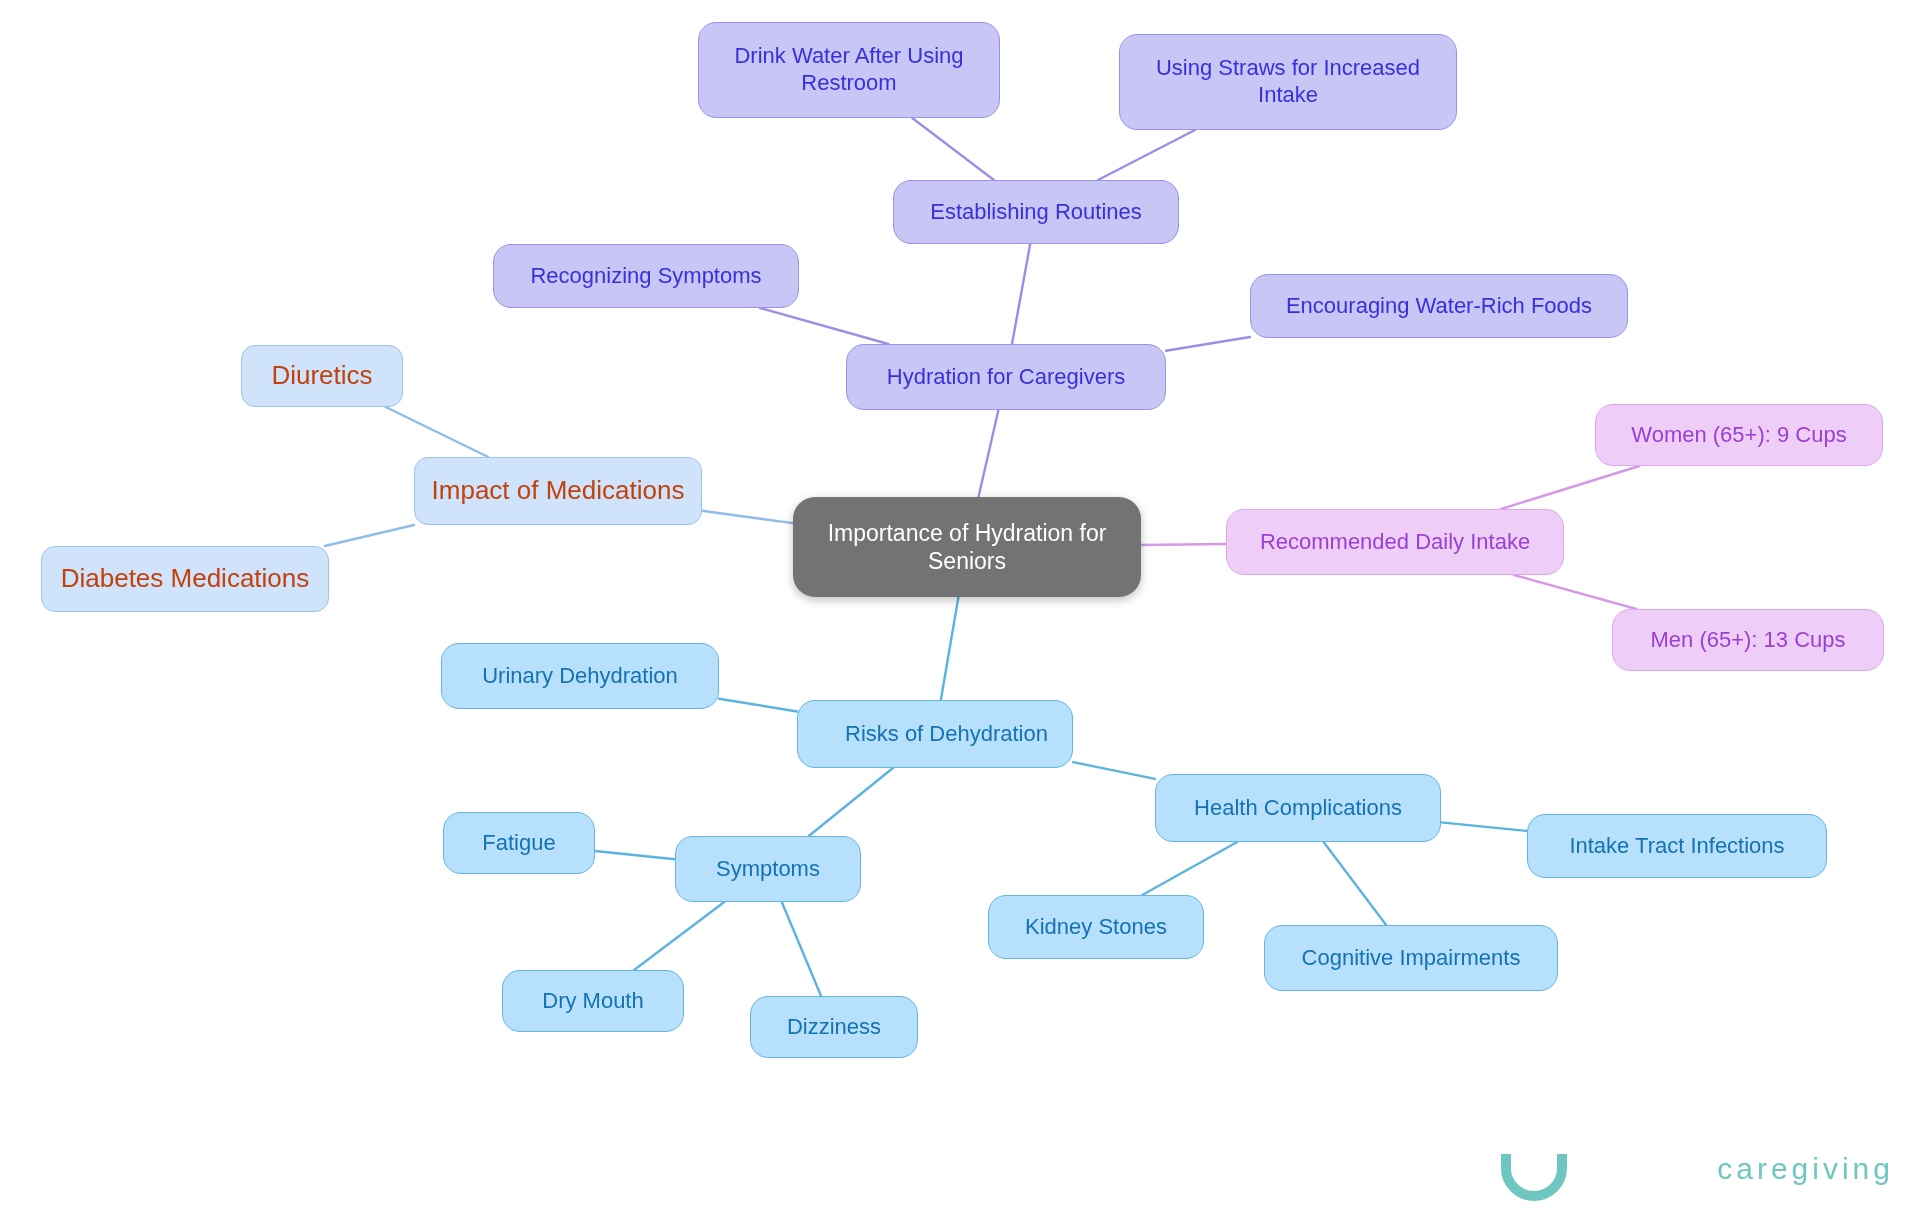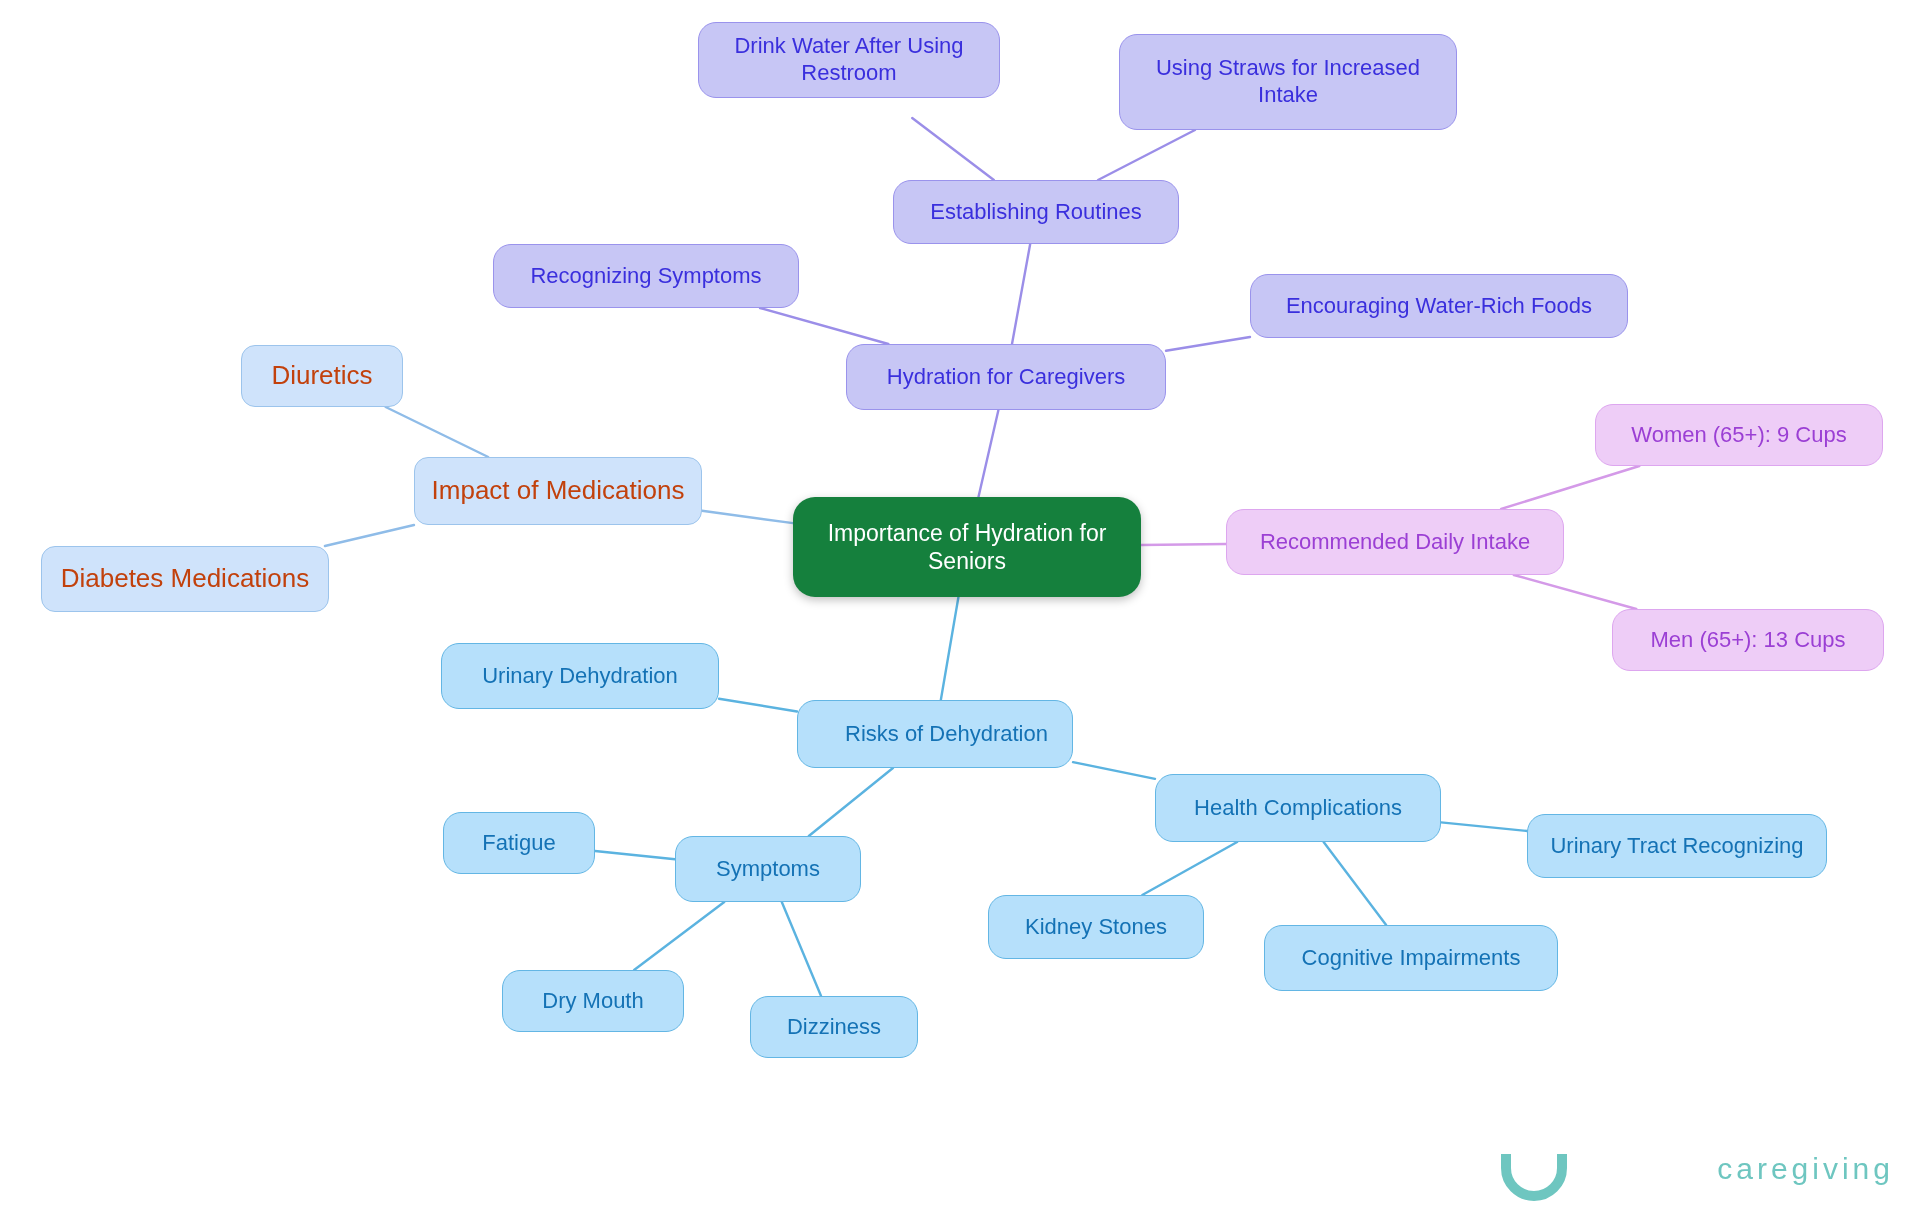--- a/index.html
+++ b/index.html
@@ -4,21 +4,21 @@
 <style>
   html,body{margin:0;padding:0;background:#ffffff;}
   body{width:1920px;height:1215px;position:relative;overflow:hidden;
        font-family:"Liberation Sans","DejaVu Sans",sans-serif;}
   #stage{position:absolute;left:0;top:0;width:1920px;height:1215px;}
   #edges{position:absolute;left:0;top:0;width:1920px;height:1215px;}
   .node{position:absolute;display:flex;align-items:center;justify-content:center;
         text-align:center;box-sizing:border-box;border-radius:18px;border-width:1.4px;
         border-style:solid;line-height:1.22;padding:6px 14px;}
   .node.root{border-radius:22px;border:none;color:#ffffff;font-size:23px;
-             background:#15803d;box-shadow:0 3px 10px rgba(0,0,0,.25);}
+             background:#737373;box-shadow:0 3px 10px rgba(0,0,0,.25);}
   .node.blue{background:#b6e0fb;border-color:#63b6e4;color:#1472b5;font-size:22px;}
   .node.blue2{background:#cfe3fb;border-color:#9cc4ec;color:#c2410c;font-size:26px;border-radius:14px;}
   .node.purple{background:#c7c6f5;border-color:#9a93ec;color:#3a2fdd;font-size:22px;}
   .node.pink{background:#eecdf7;border-color:#dda6ef;color:#9b3fd4;font-size:22px;}
   #logo{position:absolute;left:1428px;top:1090px;width:470px;height:112px;}
   .lg-main{position:absolute;left:0;top:0;font-size:66px;font-weight:bold;
            letter-spacing:-1px;white-space:nowrap;line-height:1;}
   .lg-coral{color:#ef6f5e;}
   .lg-teal{color:#6ec6c0;}
   .lg-sub{position:absolute;right:4px;top:62px;font-size:30px;letter-spacing:4px;
@@ -56,21 +56,21 @@
   <div id="nodes">
       <div class="node root" style="left: 793px; top: 497px; width: 348px; height: 100px;">
         <span>Importance of Hydration for Seniors</span>
       </div>
       <div class="node purple" style="left: 846px; top: 344px; width: 320px; height: 66px;">
         <span>Hydration for Caregivers</span>
       </div>
       <div class="node purple" style="left: 893px; top: 180px; width: 286px; height: 64px;">
         <span>Establishing Routines</span>
       </div>
-      <div class="node purple" style="left: 698px; top: 22px; width: 302px; height: 76px;">
+      <div class="node purple" style="left: 698px; top: 22px; width: 302px; height: 96px;">
         <span>Drink Water After Using Restroom</span>
       </div>
       <div class="node purple" style="left: 1119px; top: 34px; width: 338px; height: 96px;">
         <span>Using Straws for Increased Intake</span>
       </div>
       <div class="node purple" style="left: 493px; top: 244px; width: 306px; height: 64px;">
         <span>Recognizing Symptoms</span>
       </div>
       <div class="node purple" style="left: 1250px; top: 274px; width: 378px; height: 64px;">
         <span>Encouraging Water-Rich Foods</span>
@@ -114,21 +114,21 @@
       <div class="node blue" style="left: 1155px; top: 774px; width: 286px; height: 68px;">
         <span>Health Complications</span>
       </div>
       <div class="node blue" style="left: 977px; top: 895px; width: 216px; height: 64px; margin-left: 11px;">
         <span>Kidney Stones</span>
       </div>
       <div class="node blue" style="left: 1264px; top: 925px; width: 294px; height: 66px;">
         <span>Cognitive Impairments</span>
       </div>
       <div class="node blue" style="left: 1527px; top: 814px; width: 300px; height: 64px;">
-        <span>Urinary Tract Recognizing</span>
+        <span>Intake Tract Infections</span>
       </div>
     </div>
 
   <div id="logo">
     <svg id="smile" width="72" height="50" viewBox="0 0 72 50">
       <path d="M8 2 L8 16 A28 28 0 0 0 64 16 L64 2" fill="none" stroke="#6ec6c0" stroke-width="10" stroke-linecap="butt"></path>
     </svg>
     <div class="lg-sub">caregiving</div>
   </div>
 </div>

